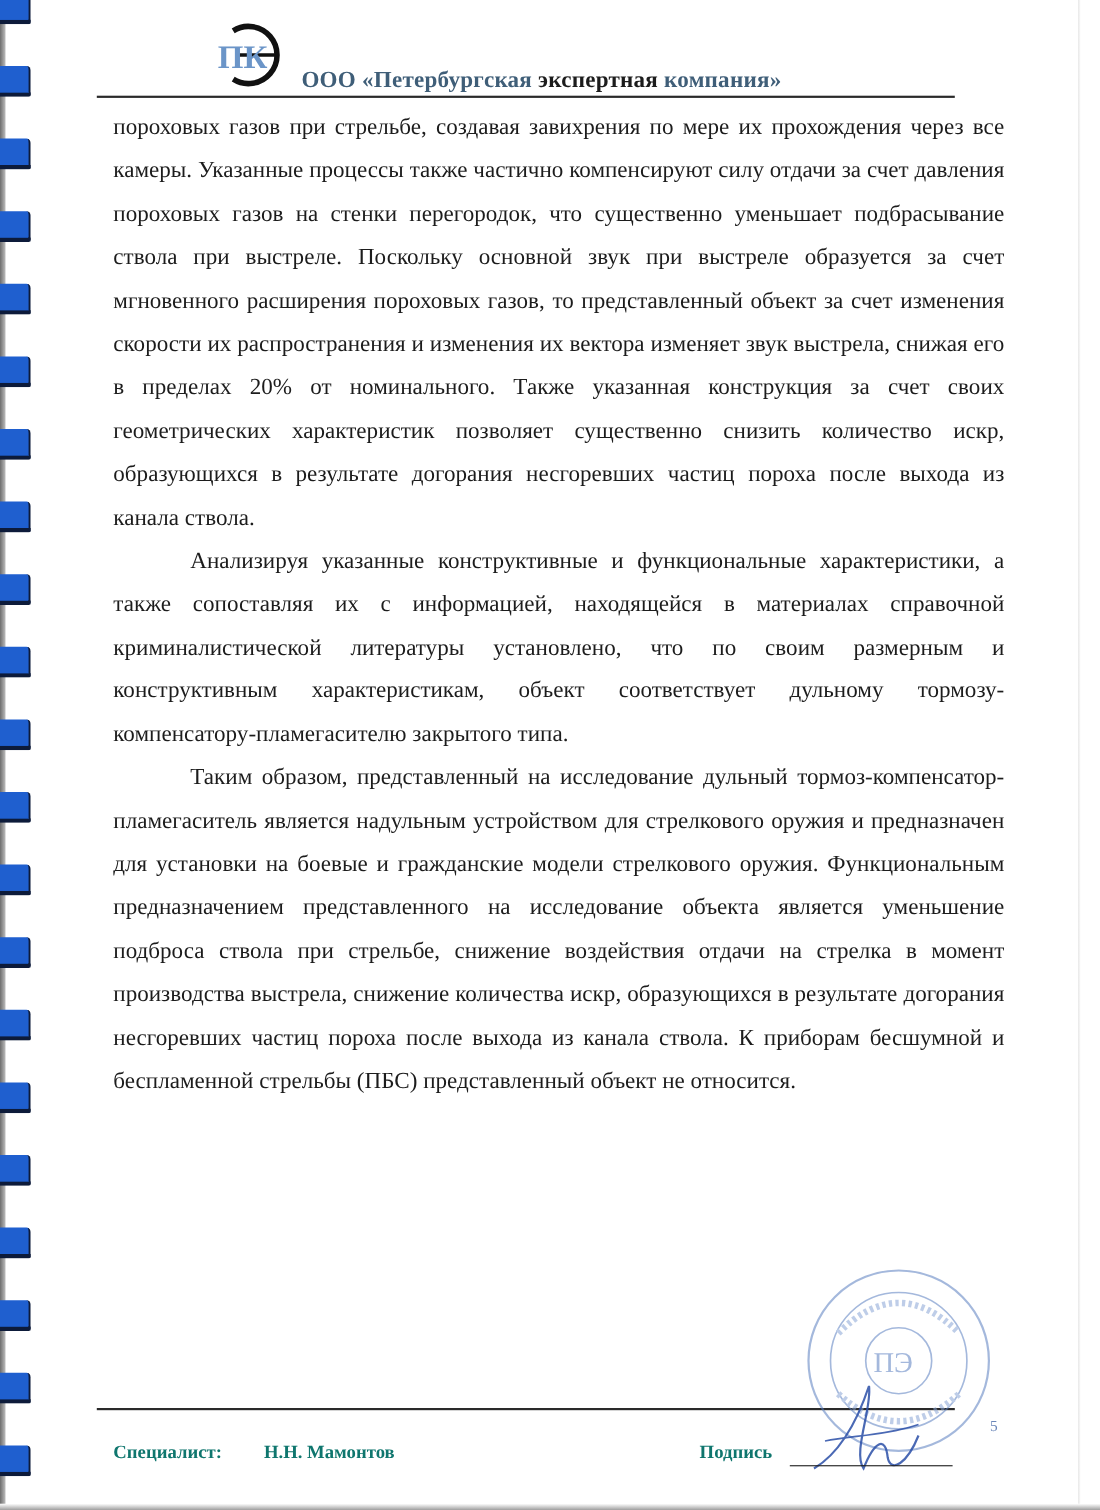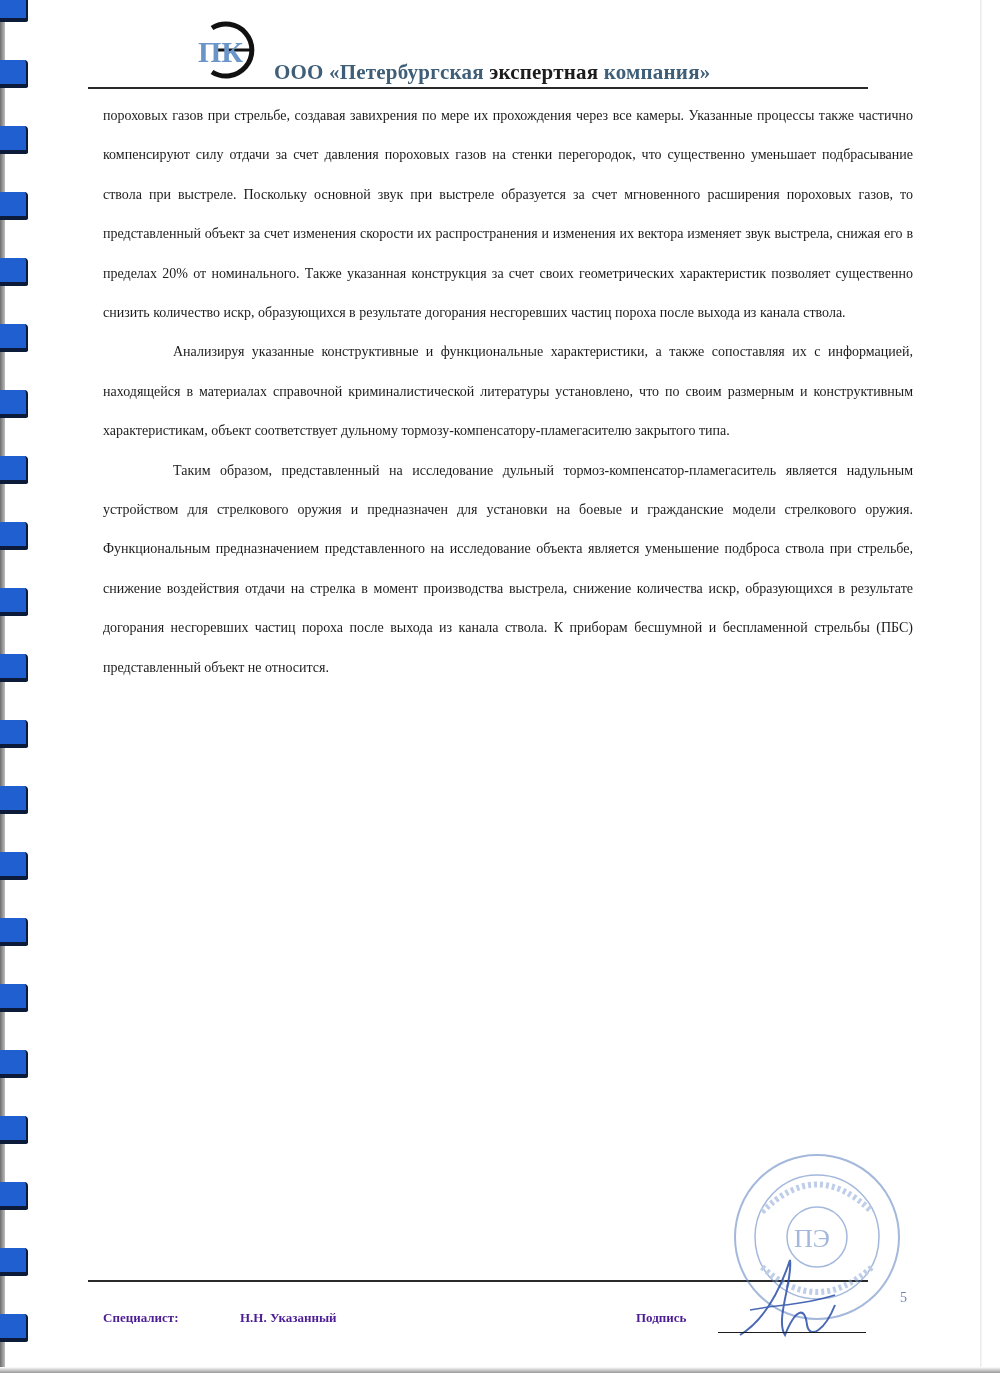--- a/index.html
+++ b/index.html
@@ -43,33 +43,33 @@
       letter-spacing: 0.2px;
       margin-top: 44px;
     }
     .company .dark { color: #1c1c1c; }
     .header-rule {
       position: absolute; left: 88px; top: 87px; width: 780px; height: 2px;
       background: #2a2a2a;
     }
     .body-text {
       position: absolute; left: 103px; top: 96px; width: 810px;
-      font-size: 14px; line-height: 39.4px; text-align: justify;
+      font-size: 21px; line-height: 39.4px; text-align: justify;
       font-stretch: condensed;
       font-family: Liberation Serif, serif;
     }
     .body-text p { margin: 0; }
     .body-text p.indent { text-indent: 70px; }
     .footer-rule {
       position: absolute; left: 88px; top: 1280px; width: 780px; height: 2px;
       background: #2a2a2a;
     }
     .footer {
       position: absolute; left: 103px; top: 1306px; width: 770px; height: 30px;
-      font-size: 13px; font-weight: bold; color: #4c1d95;
+      font-size: 17px; font-weight: bold; color: #0f766e;
     }
     .footer .spec-label { position: absolute; left: 0; top: 4px; }
     .footer .spec-name { position: absolute; left: 137px; top: 4px; }
     .footer .sign-label { position: absolute; left: 533px; top: 4px; }
     .footer .sign-line {
       position: absolute; left: 615px; top: 26px; width: 148px; height: 1px; background: #1c1c1c;
     }
     .stamp {
       position: absolute; left: 732px; top: 1152px; width: 170px; height: 170px;
       opacity: 0.55;
@@ -152,18 +152,18 @@
   <svg viewBox="0 0 110 95">
     <path d="M5 85 C30 70 45 40 55 10 C58 30 40 70 50 85 C60 60 70 55 72 75 C75 90 90 80 100 55" fill="none" stroke="#2b4fa8" stroke-width="2"></path>
     <path d="M15 60 C40 55 70 55 100 45" fill="none" stroke="#2b4fa8" stroke-width="1.5"></path>
   </svg>
 </div>
 
 <div class="page-number">5</div>
 
 <div class="footer">
   <span class="spec-label">Специалист:</span>
-  <span class="spec-name">Н.Н. Указанный</span>
+  <span class="spec-name">Н.Н. Мамонтов</span>
   <span class="sign-label">Подпись</span>
   <span class="sign-line"></span>
 </div>
 
 <div class="bottom-shadow"></div>
 
 </body></html>

